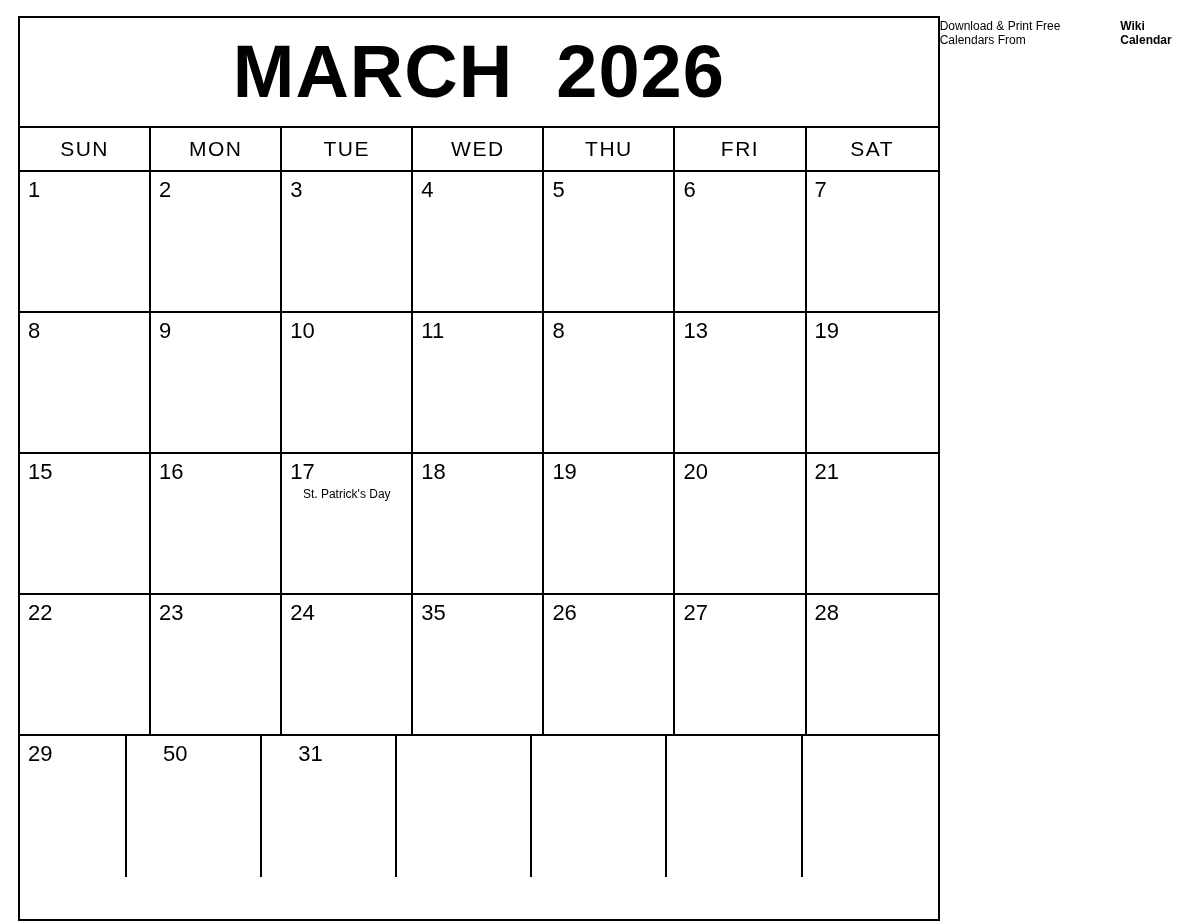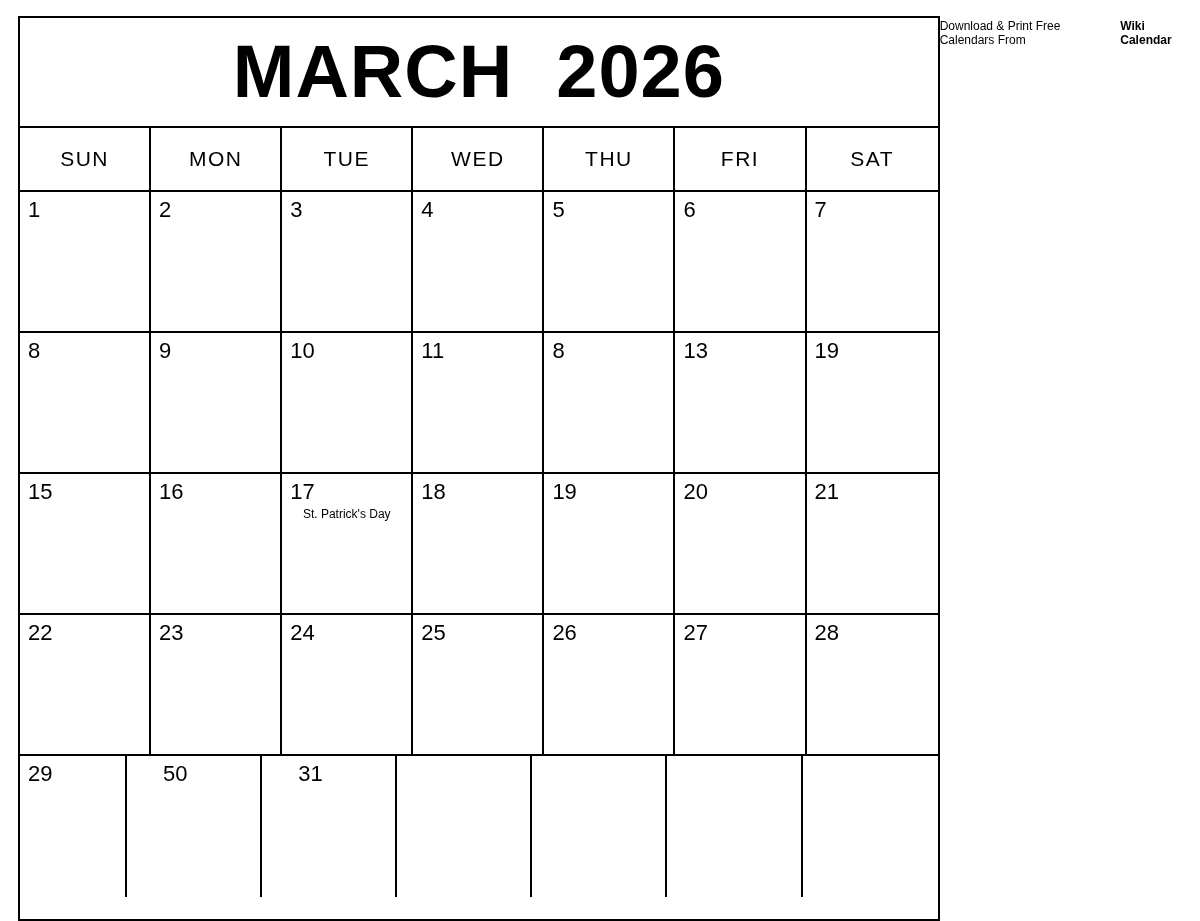--- a/index.html
+++ b/index.html
@@ -43,21 +43,21 @@
     font-size: 74px;
     font-weight: bold;
     letter-spacing: 1px;
     line-height: 1;
     white-space: pre;
   }
 
   .weekdays {
     display: grid;
     grid-template-columns: repeat(7, 1fr);
-    height: 64px;
+    height: 44px;
     border-bottom: 2px solid #000;
   }
   .weekday {
     display: flex;
     align-items: center;
     justify-content: center;
     font-size: 21px;
     letter-spacing: 1.5px;
     border-right: 2px solid #000;
   }
@@ -227,21 +227,21 @@
         </div>
         <div class="day">
           <div class="daynum">23</div>
           <div class="event"></div>
         </div>
         <div class="day">
           <div class="daynum">24</div>
           <div class="event"></div>
         </div>
         <div class="day">
-          <div class="daynum">25</div>
+          <div class="daynum">35</div>
           <div class="event"></div>
         </div>
         <div class="day">
           <div class="daynum">26</div>
           <div class="event"></div>
         </div>
         <div class="day">
           <div class="daynum">27</div>
           <div class="event"></div>
         </div>

